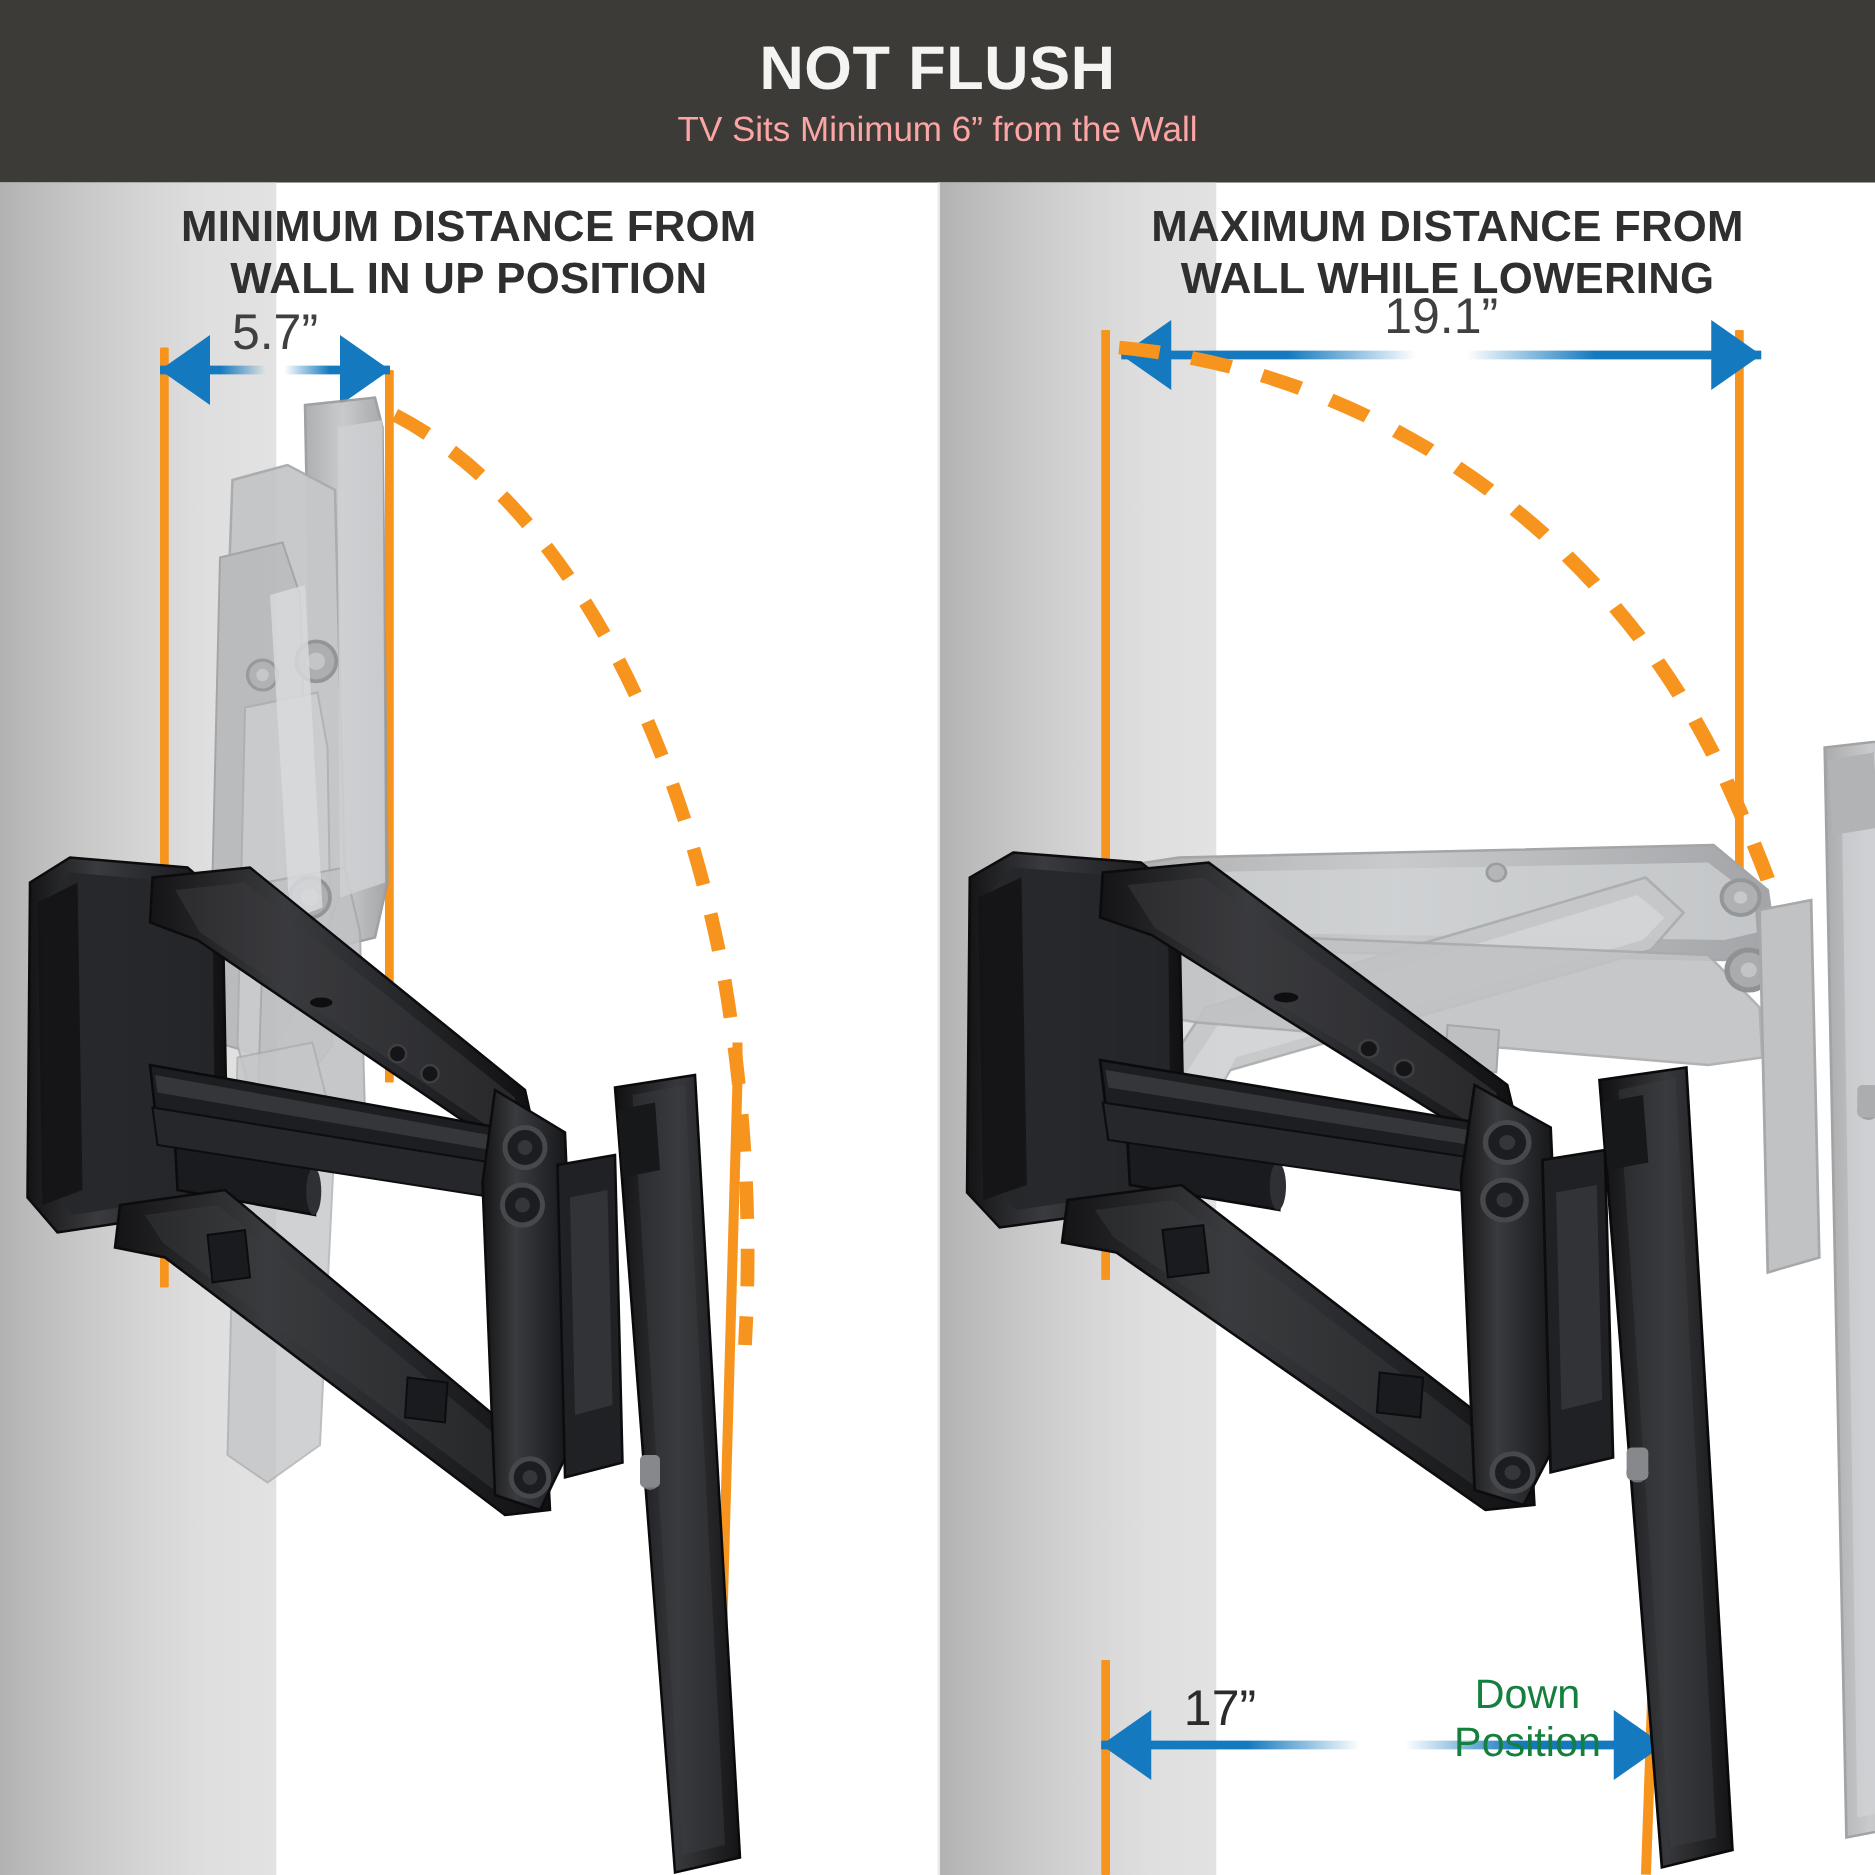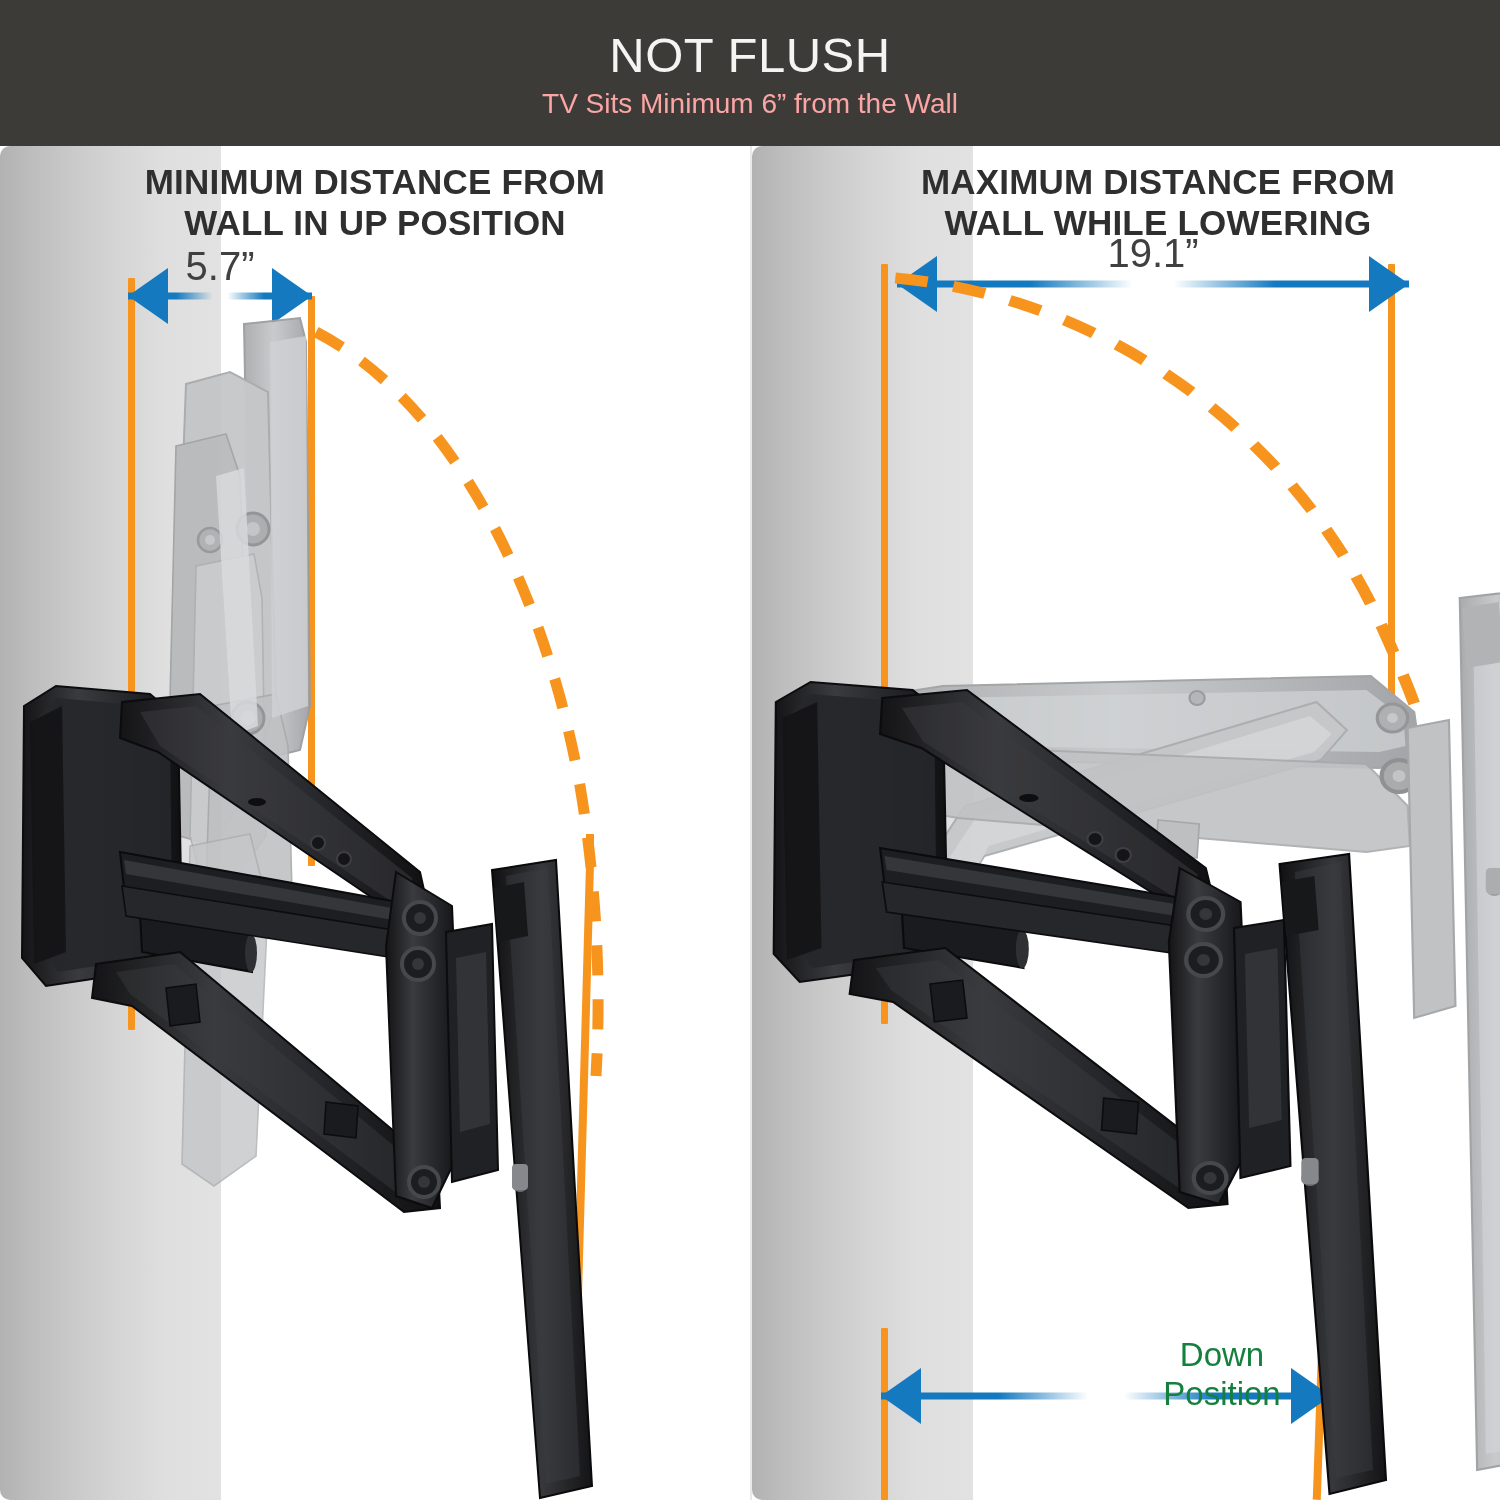--- a/index.html
+++ b/index.html
@@ -24,42 +24,41 @@
     display: flex;
     flex-direction: column;
     align-items: center;
     justify-content: center;
     box-sizing: border-box;
     padding-top: 2px;
   }
   .header-title {
     color: #f4f4f2;
     font-size: 49px;
-    font-weight: normal;
+    font-weight: bold;
     letter-spacing: 0.5px;
     line-height: 1;
     margin: 0 0 10px 0;
     font-family: "Liberation Sans", sans-serif;
   }
   .header-sub {
     color: #fca5a5;
     font-size: 28px;
     font-weight: 400;
     line-height: 1;
     margin: 0;
     font-family: "Liberation Sans", sans-serif;
   }
 
   
   .panel {
     position: absolute;
     top: 146px;
     height: 1354px;
     overflow: hidden;
-    border-radius: 10px;
   }
   #panel-left  { left: 0px;   width: 750px; }
   #panel-right { left: 752px; width: 812px; }
 
   .panel-divider {
     position: absolute;
     left: 750px; top: 146px;
     width: 2px; height: 1354px;
     background: #e9e9e9;
   }
@@ -301,20 +300,21 @@
       <div class="dim-shaft"></div>
       <div class="dim-head left"></div>
       <div class="dim-head right"></div>
       <div class="dim-label" style="top:-3px;">19.1”</div>
     </div>
 
     <div class="dim" style="left:129px; top:1222px; width:450px;">
       <div class="dim-shaft"></div>
       <div class="dim-head left"></div>
       <div class="dim-head right"></div>
+      <div class="dim-label dark" style="left:-130px; right:auto; width:450px; text-align:center; top:-1px;">17”</div>
     </div>
 
     <div class="note" style="left:370px; top:1190px; width:200px;">Down
 Position</div>
 
     <svg class="art" viewBox="0 0 748 1354" preserveAspectRatio="none">
       <defs>
         <linearGradient id="ghostGradR" x1="0" y1="0" x2="1" y2="0">
           <stop offset="0%" stop-color="#a9abad"></stop>
           <stop offset="45%" stop-color="#c8cacc"></stop>

